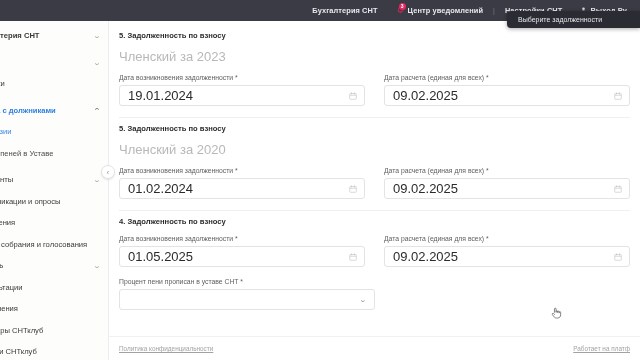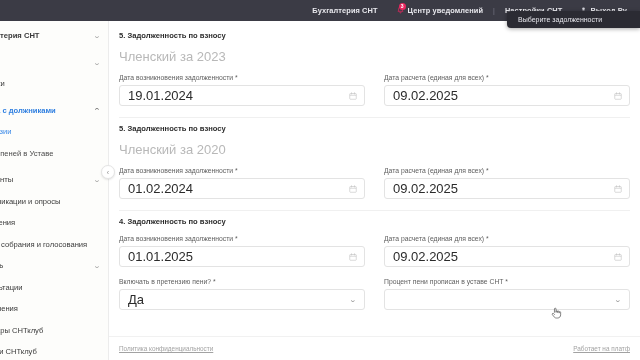--- a/index.html
+++ b/index.html
@@ -375,21 +375,21 @@
 
       <div class="section">
         <div class="section-title">4. Задолженность по взносу</div>
         <div class="row">
           <div class="field">
             <div class="field-label">
               <span>Дата возникновения задолженности</span>
               <span class="req">*</span>
             </div>
             <div class="input-wrap">
-              <span class="input-val">01.01.2025</span>
+              <span class="input-val">01.05.2025</span>
               <svg class="cal-icon" viewBox="0 0 16 16" fill="none">
                 <rect x="1.5" y="3" width="13" height="11.5" rx="1.4" stroke="#8a8a8a" stroke-width="1.3"></rect>
                 <path d="M1.5 6.5h13" stroke="#8a8a8a" stroke-width="1.3"></path>
                 <path d="M5 1.5v2.5M11 1.5v2.5" stroke="#8a8a8a" stroke-width="1.3" stroke-linecap="round"></path>
               </svg>
             </div>
           </div>
           <div class="field">
             <div class="field-label">
               <span>Дата расчета (единая для всех)</span>
@@ -402,30 +402,20 @@
                 <path d="M1.5 6.5h13" stroke="#8a8a8a" stroke-width="1.3"></path>
                 <path d="M5 1.5v2.5M11 1.5v2.5" stroke="#8a8a8a" stroke-width="1.3" stroke-linecap="round"></path>
               </svg>
             </div>
           </div>
         </div>
       </div>
 
       <div class="section" style="padding-top:11px;">
         <div class="row">
-          <div class="field">
-            <div class="field-label">
-              <span>Включать в претензию пени?</span>
-              <span class="req">*</span>
-            </div>
-            <div class="input-wrap">
-              <span class="input-val">Да</span>
-              <span class="sel-chev">⌄</span>
-            </div>
-          </div>
           <div class="field">
             <div class="field-label">
               <span>Процент пени прописан в уставе СНТ</span>
               <span class="req">*</span>
             </div>
             <div class="input-wrap">
               <span class="input-val empty"></span>
               <span class="sel-chev">⌄</span>
             </div>
           </div>

